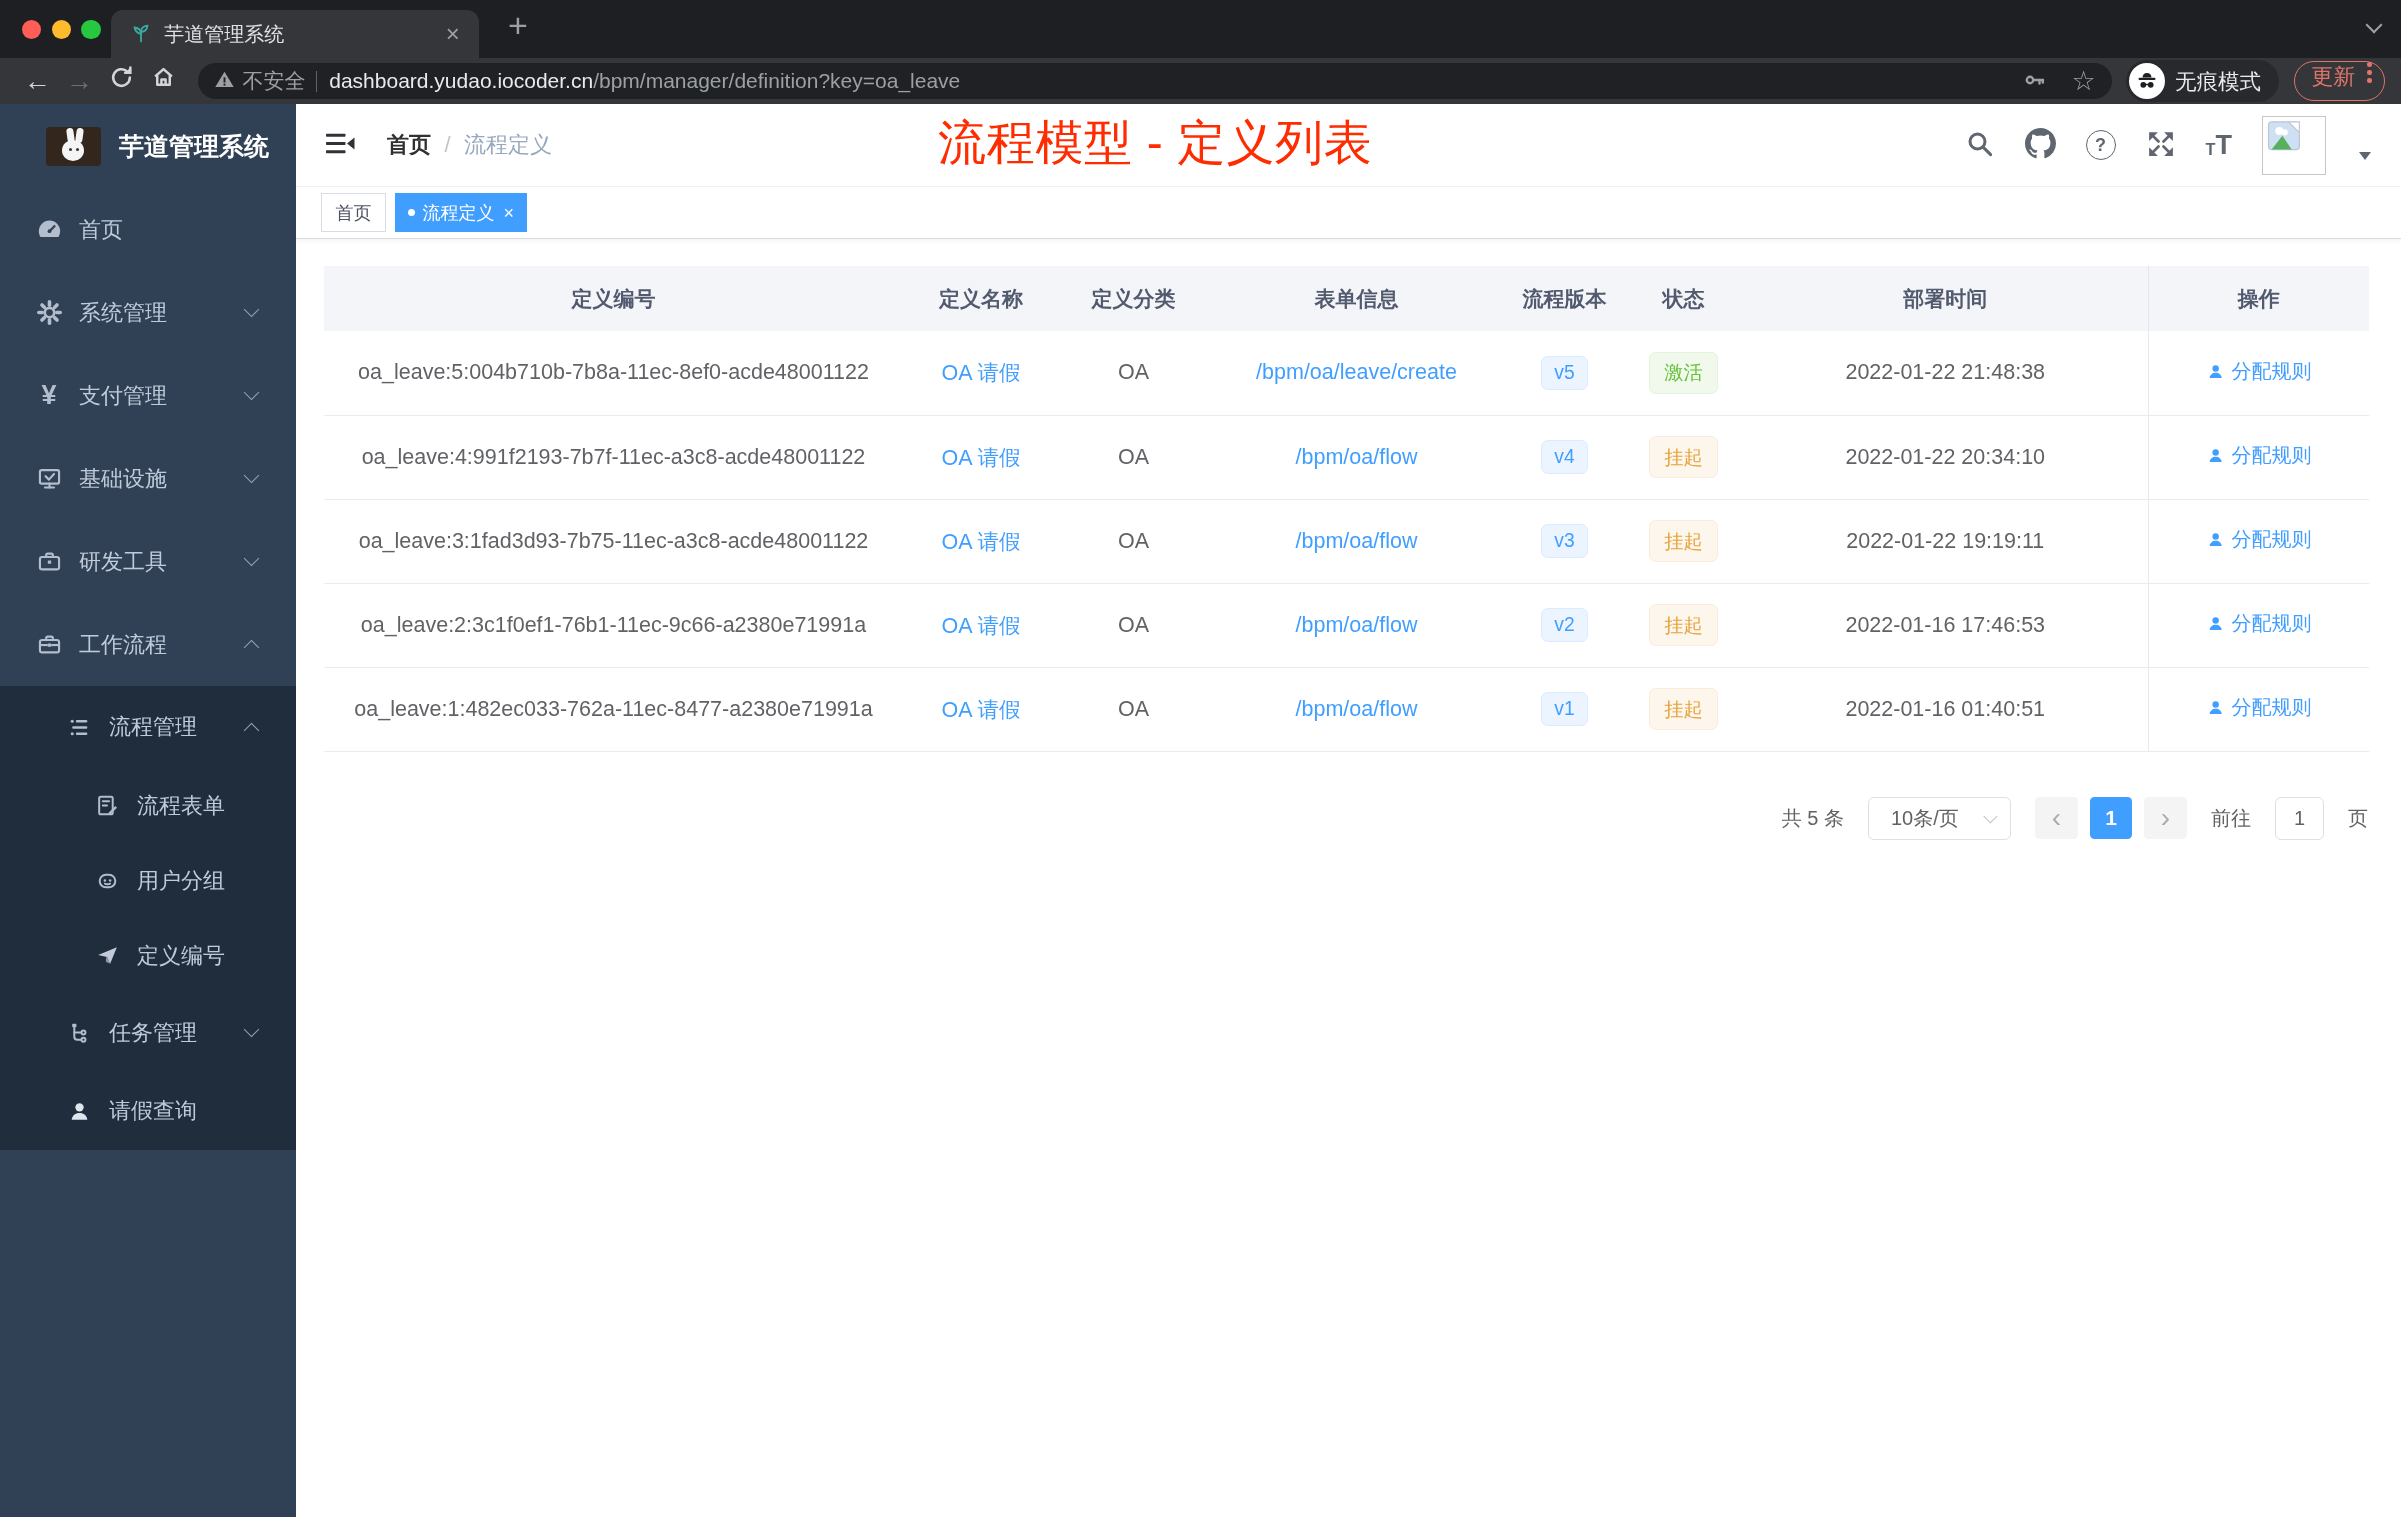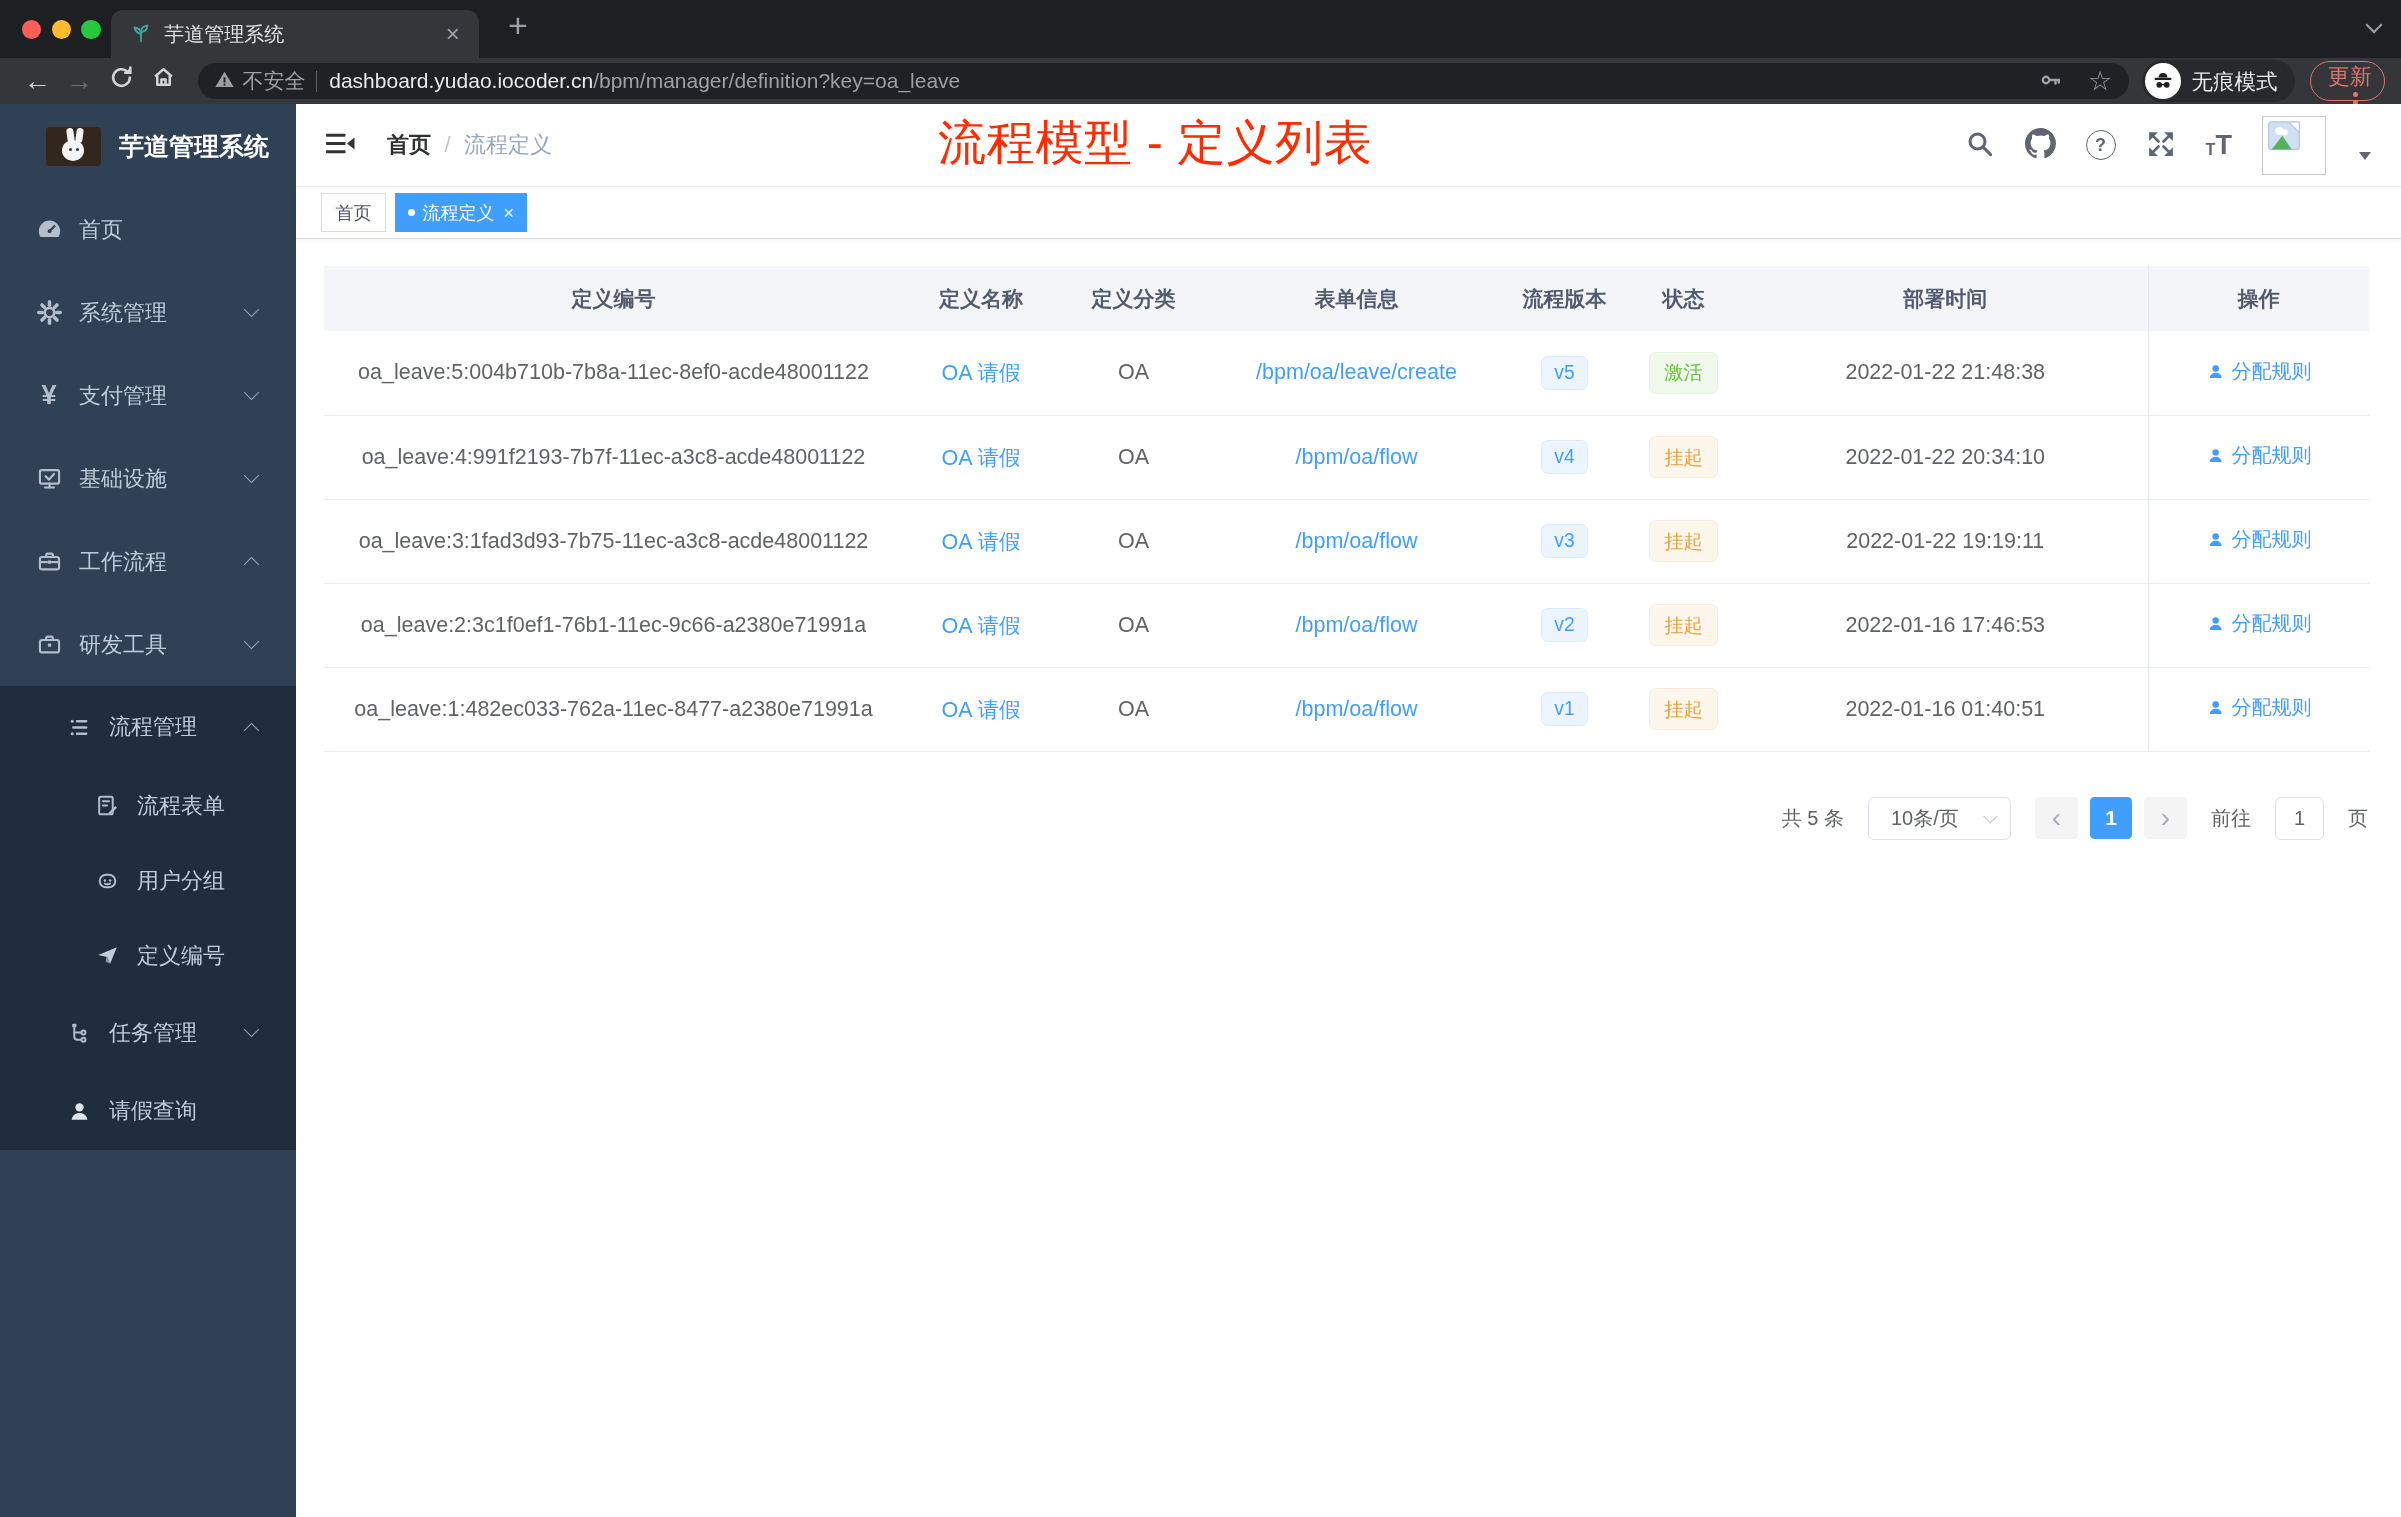--- a/index.html
+++ b/index.html
@@ -30,21 +30,21 @@
   .url-host { color:#e8eaed; font-size:21px; }
   .url-path { color:#9aa0a6; font-size:21px; }
   .url-spacer { flex:1; }
   .star { color:#9aa0a6; font-size:27px; margin-left:25px; }
   .incog-pill { height:42px; border-radius:21px; background:#28292d; display:flex; align-items:center;
                 padding:0 18px 0 3px; }
   .incog-circle { width:36px; height:36px; border-radius:50%; background:#fff; display:flex;
                   align-items:center; justify-content:center; margin-right:10.4px; }
   .incog-label { color:#e8eaed; font-size:21.5px; }
   .update-pill { height:40px; border-radius:20px; border:1.5px solid #de736a; color:#e1756b;
-                 display:flex; align-items:center; padding:0 12px 0 16.3px; margin-left:15px;flex-direction:column; }
+                 display:flex; padding:0 12px 0 16.3px; margin-left:15px; }
   .update-label { font-size:22px; color:#e1756b; }
   .menu-dots { display:flex; flex-direction:column; gap:3.7px; margin-left:12px; }
   .menu-dots i { width:4.5px; height:4.5px; border-radius:50%; background:#e1756b; }
 
   
   .app { position:absolute; top:104px; left:0; right:0; bottom:0; display:flex; }
 
   
   .sidebar { width:296px; background:#304156; flex:none; }
   .logo-row { height:84px; display:flex; align-items:center; padding-left:46px; }
@@ -282,39 +282,39 @@
         </span>
         <span class="lbl">基础设施</span>
         <span class="chev down"></span>
       </div>
 
       <div class="mi lv1">
         <span class="ic">
           <svg width="27" height="27" viewBox="0 0 24 24" fill="none" stroke="#b3bdcc" stroke-width="1.9" stroke-linejoin="round">
             <rect x="3.5" y="8" width="17" height="11" rx="2"></rect>
             <path d="M9 8V6.5A1.5 1.5 0 0 1 10.5 5h3A1.5 1.5 0 0 1 15 6.5V8"></path>
-            <line x1="3.5" y1="12.5" x2="10.5" y2="12.5"></line>
-              <line x1="13.5" y1="12.5" x2="20.5" y2="12.5"></line>
             <rect x="10.5" y="11" width="3" height="3" rx=".5" fill="#b3bdcc" stroke="none"></rect>
           </svg>
         </span>
-        <span class="lbl">工作流程</span>
-        <span class="chev up"></span>
+        <span class="lbl">研发工具</span>
+        <span class="chev down"></span>
       </div>
 
       <div class="mi lv1">
         <span class="ic">
           <svg width="27" height="27" viewBox="0 0 24 24" fill="none" stroke="#b3bdcc" stroke-width="1.9" stroke-linejoin="round">
             <rect x="3.5" y="8" width="17" height="11" rx="2"></rect>
             <path d="M9 8V6.5A1.5 1.5 0 0 1 10.5 5h3A1.5 1.5 0 0 1 15 6.5V8"></path>
+            <line x1="3.5" y1="12.5" x2="10.5" y2="12.5"></line>
+              <line x1="13.5" y1="12.5" x2="20.5" y2="12.5"></line>
             <rect x="10.5" y="11" width="3" height="3" rx=".5" fill="#b3bdcc" stroke="none"></rect>
           </svg>
         </span>
-        <span class="lbl">研发工具</span>
-        <span class="chev down"></span>
+        <span class="lbl">工作流程</span>
+        <span class="chev up"></span>
       </div>
 
       <div class="submenu">
         <div class="mi lv2">
           <span class="ic">
             <svg width="25" height="25" viewBox="0 0 24 24" fill="#b3bdcc">
               <circle cx="5" cy="6" r="1.5"></circle>
                 <rect x="8.5" y="4.8" width="11" height="2.5" rx="1"></rect>
               <rect x="5" y="10.8" width="14.5" height="2.5" rx="1"></rect>
               <circle cx="5" cy="18" r="1.5"></circle>

